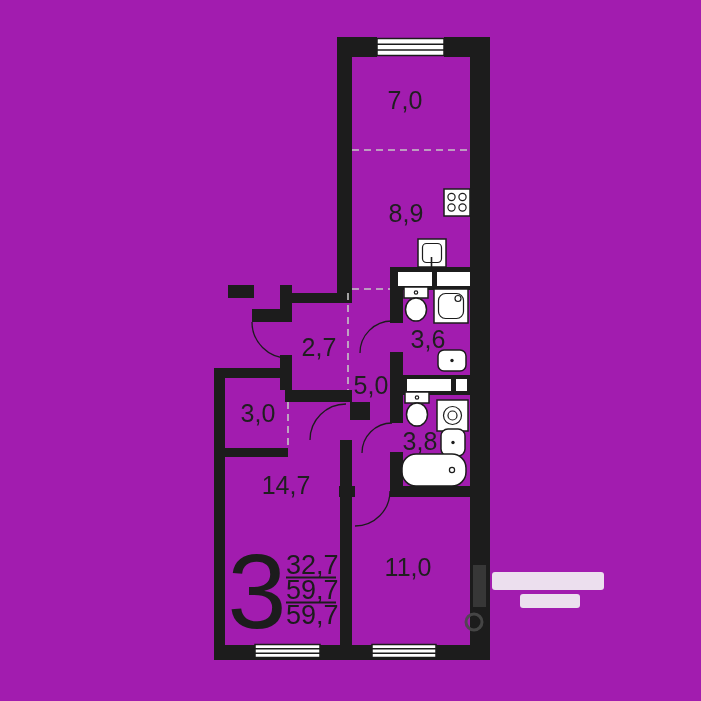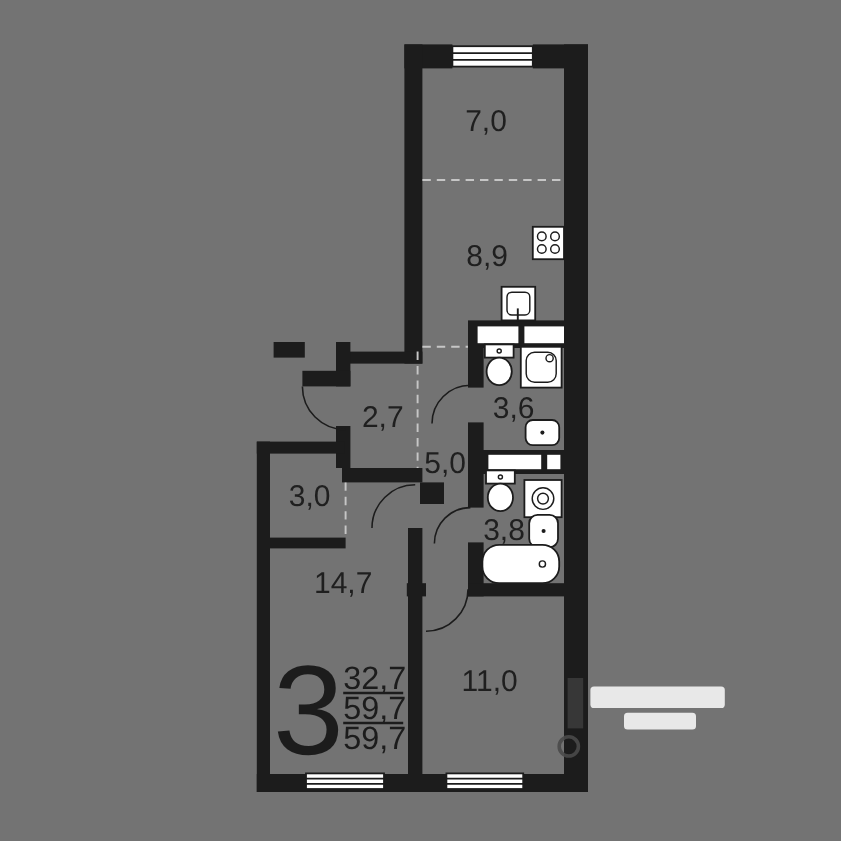--- a/index.html
+++ b/index.html
@@ -1,16 +1,16 @@
 <!DOCTYPE html>
 <html><head>
 <meta charset="utf-8">
 <style>
   html,body{margin:0;padding:0;background:#ffffff;}
-  #canvas{position:relative;width:701px;height:701px;background:#737373;overflow:hidden;
+  #canvas{position:relative;width:701px;height:701px;background:#a21caf;overflow:hidden;
           font-family:"Liberation Sans", sans-serif;}
   svg{position:absolute;left:0;top:0;}
   .wall{fill:#1c1c1c;stroke:none;}
   .slot{fill:#ffffff;stroke:none;}
   .fix{fill:#ffffff;stroke:#1c1c1c;stroke-width:1.5;}
   .fixthin{fill:none;stroke:#1c1c1c;stroke-width:1.2;}
   .arc{fill:none;stroke:#1c1c1c;stroke-width:1.3;}
   .dash{fill:none;stroke:#c6c6c6;stroke-width:1.6;stroke-dasharray:7 5;}
   .winline{stroke:#1c1c1c;stroke-width:1.5;}
   .roomlabel{font-size:25px;fill:#1f1f1f;text-anchor:middle;font-weight:400;}

